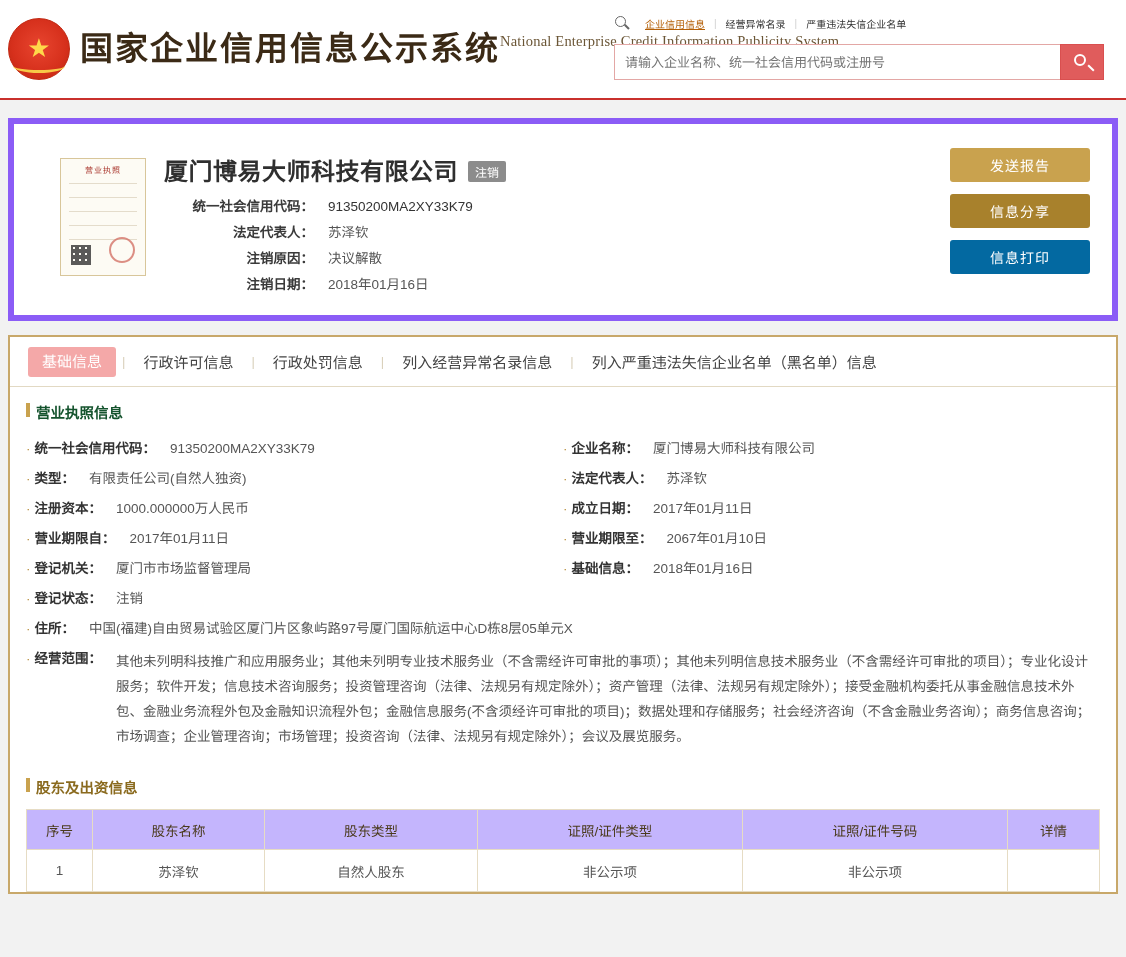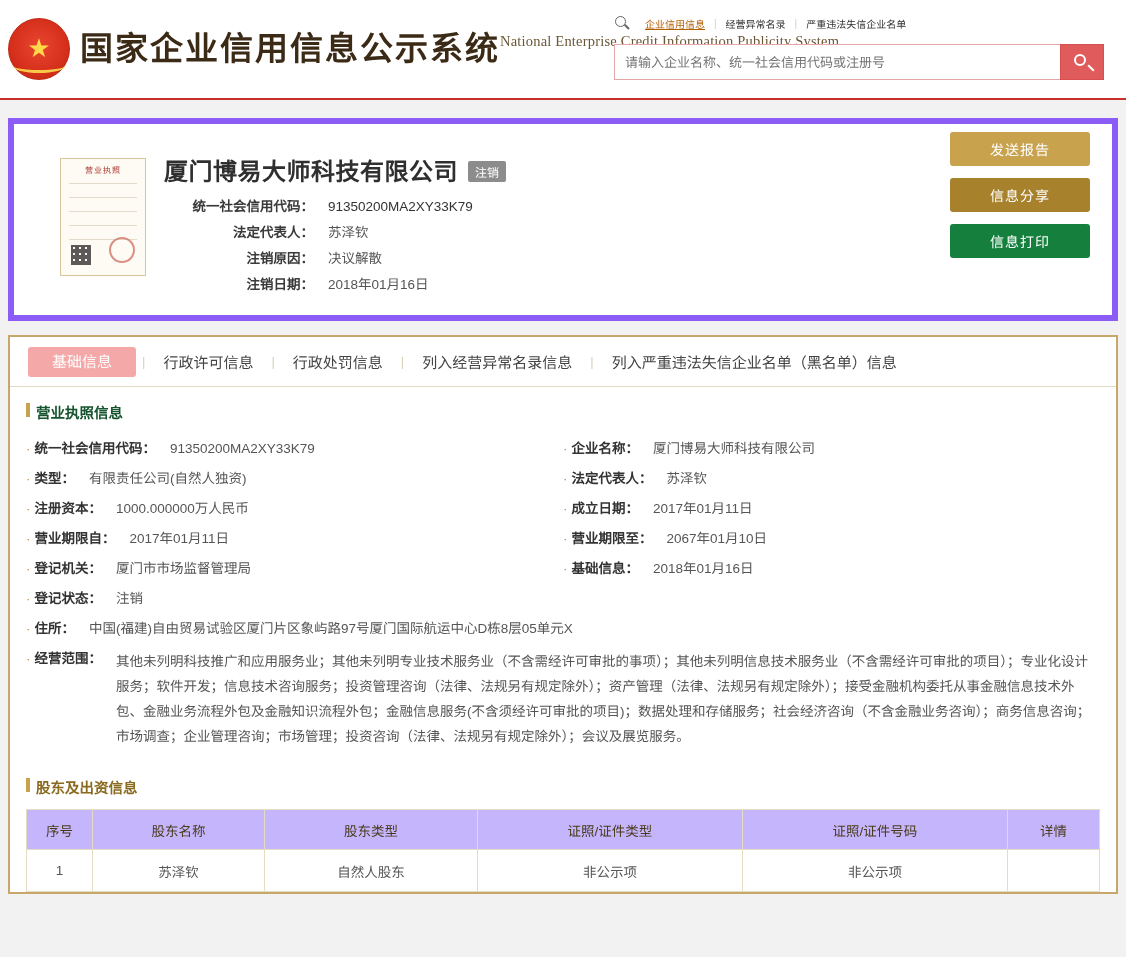--- a/index.html
+++ b/index.html
@@ -138,44 +138,44 @@
   .status-tag {
     margin-left: 10px; background: #8c8c8c; color: #fff; font-size: 12px;
     padding: 2px 7px; border-radius: 2px; position: relative; top: 2px;
   }
   .kv-row { display: flex; margin-bottom: 6px; font-size: 13.5px; line-height: 20px; }
   .kv-key { color: #3a3a3a; font-weight: bold; text-align: right; width: 150px; flex: 0 0 auto; }
   .kv-val { color: #555; padding-left: 14px; }
   .kv-val.strong { color: #333; }
 
   .btn-col {
-    position: absolute; right: 22px; top: 8px; width: 140px;
+    position: absolute; right: 22px; top: 24px; width: 140px;
   }
   .act-btn {
     display: block; width: 140px; height: 34px; line-height: 34px; text-align: center;
     color: #fff; font-size: 14px; margin-bottom: 12px; border-radius: 3px;
     cursor: pointer; border: none; letter-spacing: 1px;
     font-family: "Liberation Sans", "DejaVu Sans", sans-serif;
   }
   .btn-report { background: #c9a24e; }
   .btn-share  { background: #a8812c; }
-  .btn-print  { background: #15803d; }
+  .btn-print  { background: #0369a1; }
 
   
   .tabs-panel { margin-top: 14px; border: 2px solid #c8a86a; background: #fff; }
   .tabs {
     display: flex; align-items: center; height: 50px;
     border-bottom: 1px solid #e2d9c3; padding-left: 12px;
   }
   .tab {
     font-size: 15px; color: #444; padding: 0 18px; cursor: pointer; white-space: nowrap;
   }
   .tab.active {
     background: #f4a8a8; color: #fff; border-radius: 3px;
-    height: 30px; line-height: 30px; padding: 0 24px; font-weight: normal;
+    height: 30px; line-height: 30px; padding: 0 14px; font-weight: normal;
     margin: 0 6px;
   }
   .tab-divider { color: #d9d0bb; }
 
   
   .section { padding: 14px 16px 4px 16px; }
   .section-title {
     font-size: 14.5px; color: #14532d; font-weight: bold;
     padding-left: 10px; position: relative; margin-bottom: 12px;
   }

